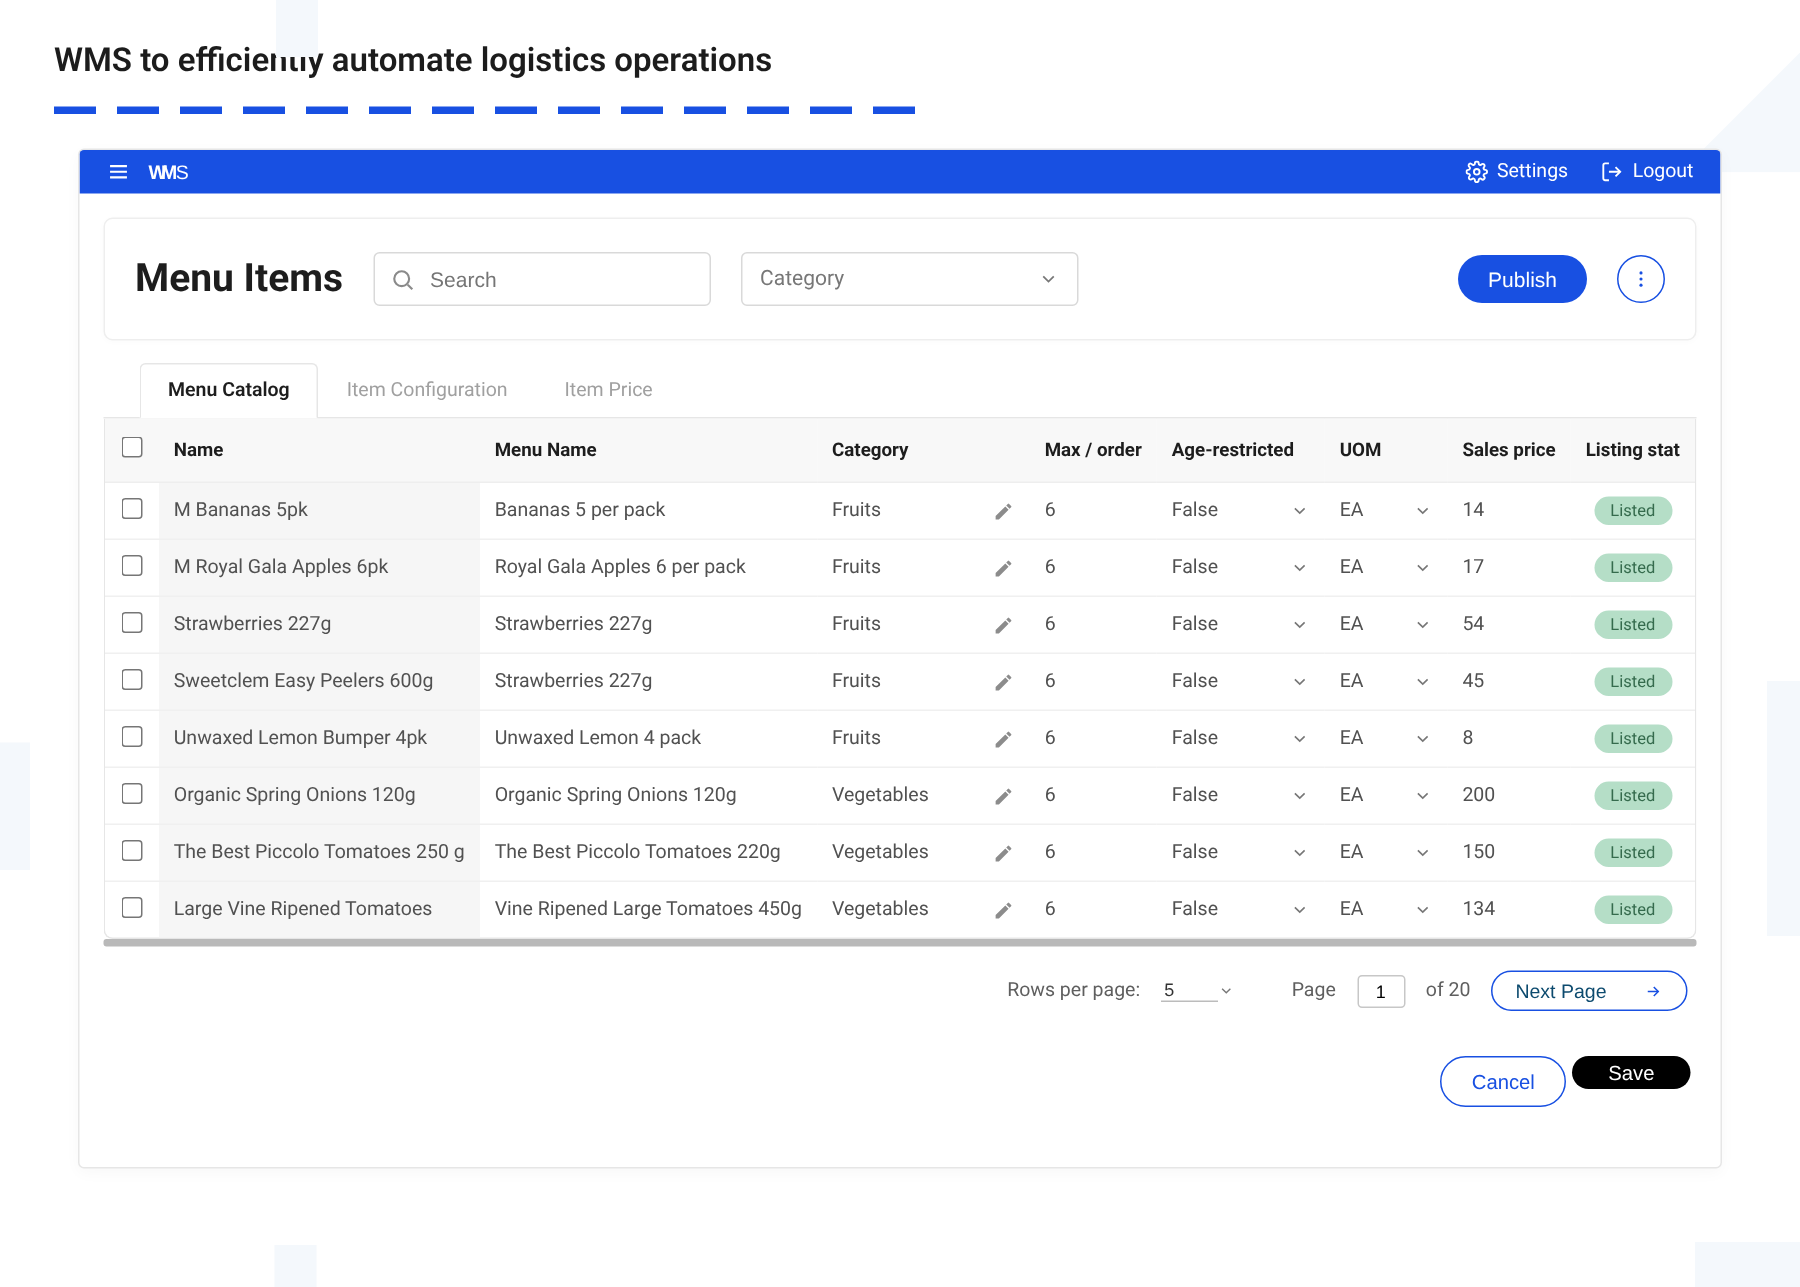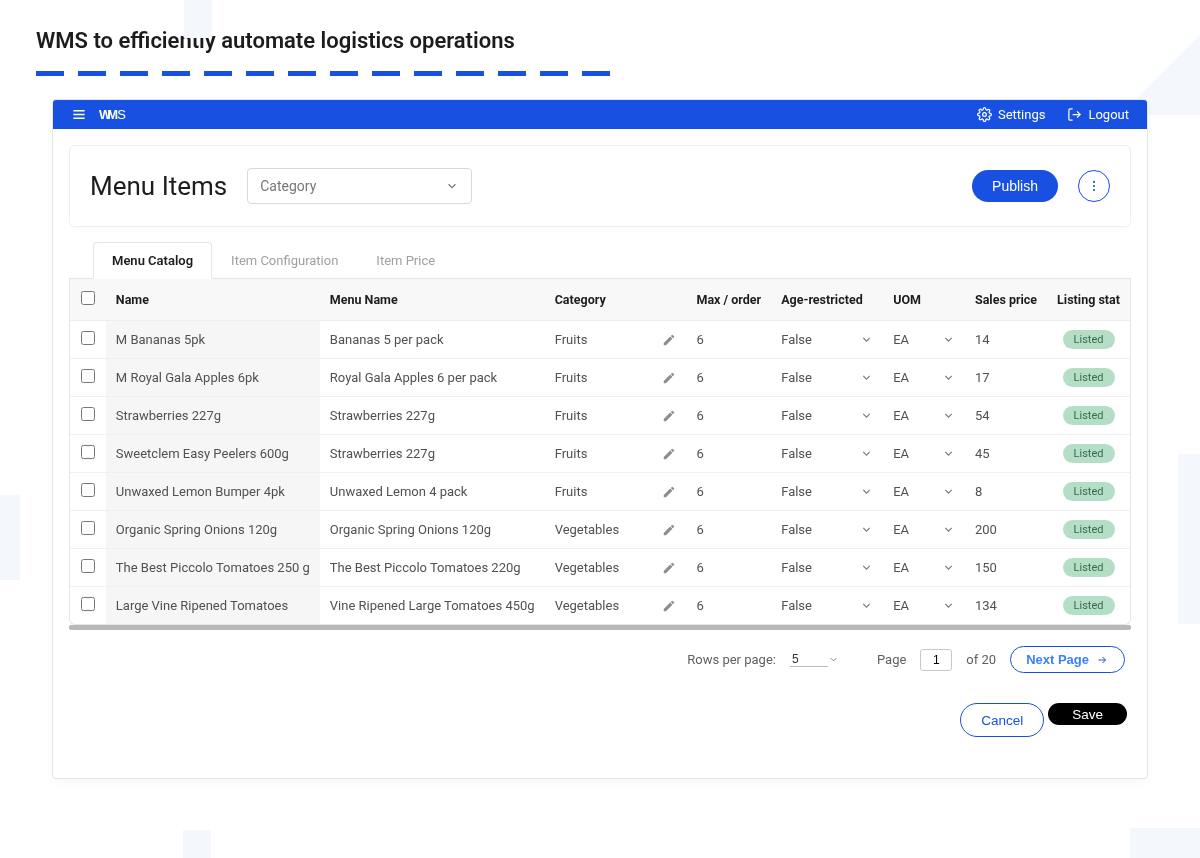--- a/index.html
+++ b/index.html
@@ -23,21 +23,21 @@
 
   
   .topbar { height:29px; background:#1850E2; display:flex; align-items:center; justify-content:space-between; padding:0 18px; color:#fff; font-size:13px; }
   .topbar-left { display:flex; align-items:center; gap:12px; }
   .topbar-right { display:flex; gap:22px; }
   .topbar-link  { display:flex; align-items:center; gap:6px; cursor:pointer; }
   .topbar-link svg, .topbar-left svg { flex-shrink:0; }
 
   
   .header-card { margin:16px 16px 0 16px; padding:22px 20px; border:1px solid #eee; border-radius:6px; box-shadow:0 1px 4px rgba(0,0,0,0.02); display:flex; align-items:center; gap:20px; }
-  .page-title { font-size:26px; font-weight:400; color:#1d1d1d;text-align:center; }
+  .page-title { font-size:26px; font-weight:700; color:#1d1d1d;text-align:center; }
   .search-box { display:flex; align-items:center; border:1px solid #d9d9d9; border-radius:4px; height:36px; padding:0 10px; gap:10px; width:225px; color:#767676; }
   .search-box input { border:none; outline:none; font-size:14px; width:100%; color:#1d1d1d; background:transparent; }
   .select-box { position:relative; display:flex; align-items:center; border:1px solid #d9d9d9; border-radius:4px; height:36px; padding:0 12px; width:225px; color:#777; font-size:14px; }
   .select-box .chev { position:absolute; right:12px; top:50%; transform:translateY(-50%); color:#777; }
   .spacer { flex:1; }
   .btn-publish { background:#1850E2; color:#fff; border:none; border-radius:18px; height:32px; padding:0 20px; font-size:14px; font-weight:500; cursor:pointer; }
   .icon-btn-round { width:32px; height:32px; border-radius:50%; border:1px solid #1850E2; background:#fff; display:flex; align-items:center; justify-content:center; color:#1850E2; cursor:pointer; }
 
   
   .tabs-wrap { margin:14px 16px 0 16px; }
@@ -66,21 +66,21 @@
   .td-price{ width:70px; }
   .td-stat { width:72px; text-align:center; }
   .badge-listed { display:inline-block; background:#b5dec7; color:#356b4d; font-size:11px; padding:3px 11px; border-radius:10px; }
 
   .table-scrollbar { height:5px; background:#b9b9b9; margin:0 16px; border-radius:2px; }
 
   
   .pager { display:flex; justify-content:flex-end; align-items:center; gap:14px; padding:16px 22px; font-size:13px; color:#5f5f5f; }
   .pager .mini-input { width:32px; height:22px; border:1px solid #c7c7c7; border-radius:3px; text-align:center; font-size:12px; }
   .rows-sel { width:38px; border:none; border-bottom:1px solid #bcbcbc; font-size:12px; color:#333; padding:0 2px; outline:none; text-align:left; background:transparent; }
-  .next-btn { border:1.2px solid #1850E2; color:#3b82f6; background:#fff; border-radius:16px; padding:5px 15px; font-size:13px; display:flex; align-items:center; gap:6px; cursor:pointer;font-weight:bold; }
+  .next-btn { border:1.2px solid #1850E2; color:#0c4a6e; background:#fff; border-radius:16px; padding:5px 15px; font-size:13px; display:flex; align-items:center; gap:24px; cursor:pointer; }
 
   
   .footer-actions { display:flex; justify-content:flex-end; gap:4px; padding:14px 20px 0 0; }
   .btn-outline { border:1.2px solid #1850E2; color:#1850E2; background:#fff; border-radius:18px; height:34px; padding:0 20px; font-size:13.5px; cursor:pointer; }
   .btn-solid   { border:none; background:#000000; color:#fff; border-radius:18px; height:22px; padding:0 24px; font-size:13.5px; cursor:pointer;text-align:right; }
 
   svg { display:block; }
 </style>
 </head>
 <body>
@@ -128,20 +128,29 @@
               <path d="M21 12H9"></path>
             </svg>
         </span>
         <span>Logout</span>
       </span>
     </div>
   </div>
 
   <div class="header-card">
     <span class="page-title">Menu Items</span>
+    <div class="search-box">
+      <span>
+        <svg width="17" height="17" viewBox="0 0 24 24" fill="none" stroke="#8a8a8a" stroke-width="2">
+            <circle cx="11" cy="11" r="7"></circle>
+            <path d="m21 21-4.35-4.35"></path>
+          </svg>
+      </span>
+      <input type="text" placeholder="Search" style="">
+    </div>
     <div class="select-box">
       <span>Category</span>
       <span class="chev">
         <svg width="14" height="14" viewBox="0 0 24 24" fill="none" stroke="#777" stroke-width="2">
             <path d="m6 9 6 6 6-6"></path>
           </svg>
       </span>
     </div>
     <span class="spacer"></span>
     <button class="btn-publish">Publish</button>

